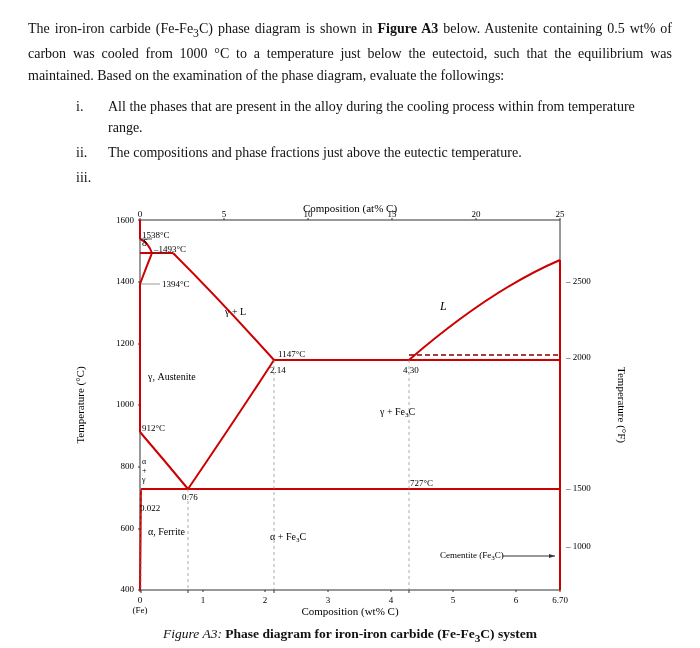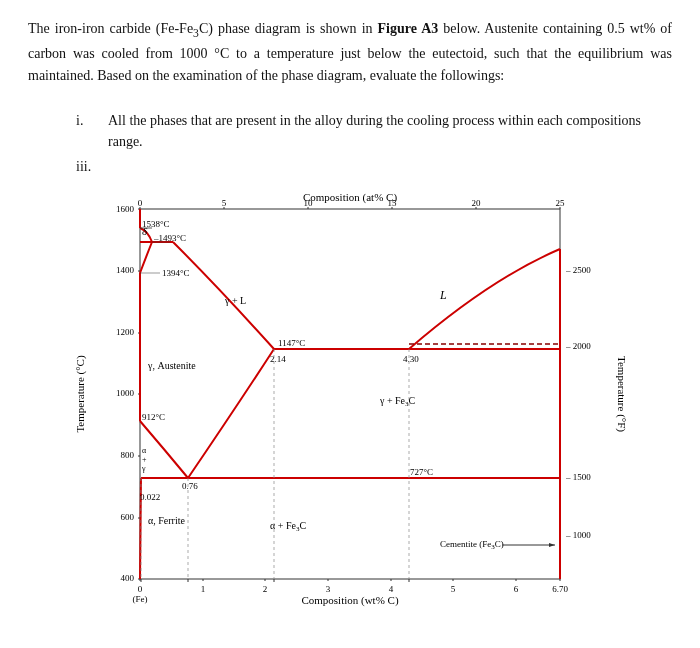--- a/index.html
+++ b/index.html
@@ -7,21 +7,21 @@
       background: #fff;
       font-family: 'Times New Roman', Times, serif;
       font-size: 14px;
       color: #111;
       width: 700px;
       min-height: 648px;
       padding: 18px 28px 18px 28px;
     }
     .intro-text {
       line-height: 1.55;
-      margin-bottom: 24px;
+      margin-bottom: 10px;
       text-align: justify;
       font-family: Liberation Serif, serif;
     }
     .intro-text b { font-weight: bold; }
     .list-items {
       margin-left: 48px;
       margin-bottom: 12px;
     }
     .list-item {
       display: flex;
@@ -63,21 +63,25 @@
 </head>
 <body>
 
 <div class="intro-text">
   The iron-iron carbide (Fe-Fe<sub>3</sub>C) phase diagram is shown in <b>Figure A3</b> below. Austenite containing 0.5 wt% of carbon was cooled from 1000 °C to a temperature just below the eutectoid, such that the equilibrium was maintained. Based on the examination of the phase diagram, evaluate the followings:
 </div>
 
 <div class="list-items">
   <div class="list-item">
     <span class="num">i.</span>
-    <span>All the phases that are present in the alloy during the cooling process within each compositions range.</span>
+    <span>All the phases that are present in the alloy during the cooling process within from temperature range.</span>
+  </div>
+  <div class="list-item">
+    <span class="num">ii.</span>
+    <span>The compositions and phase fractions just above the eutectic temperature.</span>
   </div>
   <div class="list-item">
     <span class="num">iii.</span>
   </div>
 </div>
 
 <div class="diagram-container">
   <div class="chart-wrap">
     <svg class="phase-diagram" viewBox="0 0 560 420" xmlns="http://www.w3.org/2000/svg">
 
@@ -249,13 +253,16 @@
       <line x1="339" y1="390" x2="339" y2="393" stroke="#333" stroke-width="1"></line>
 
       <line x1="204" y1="160" x2="204" y2="390" stroke="#888" stroke-width="0.7" stroke-dasharray="3,3"></line>
       <line x1="339" y1="160" x2="339" y2="390" stroke="#888" stroke-width="0.7" stroke-dasharray="3,3"></line>
       <line x1="118" y1="289" x2="118" y2="390" stroke="#888" stroke-width="0.7" stroke-dasharray="3,3"></line>
       <line x1="71" y1="289" x2="71" y2="390" stroke="#888" stroke-width="0.7" stroke-dasharray="3,3"></line>
 
     </svg>
   </div>
 
+  <div class="figure-caption">
+    <span>Figure A3:</span> Phase diagram for iron-iron carbide (Fe-Fe<sub>3</sub>C) system
+  </div>
 </div>
 
 </body></html>

